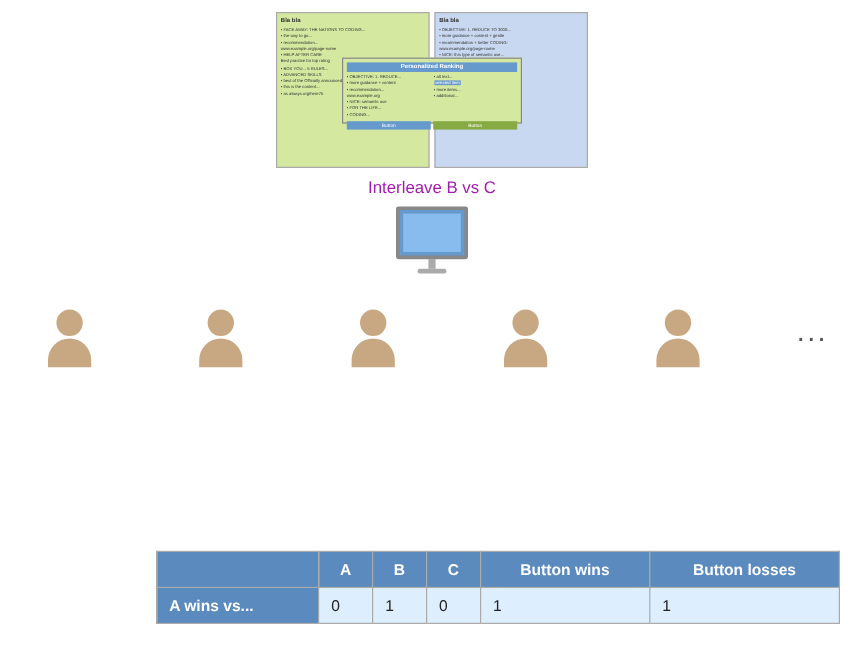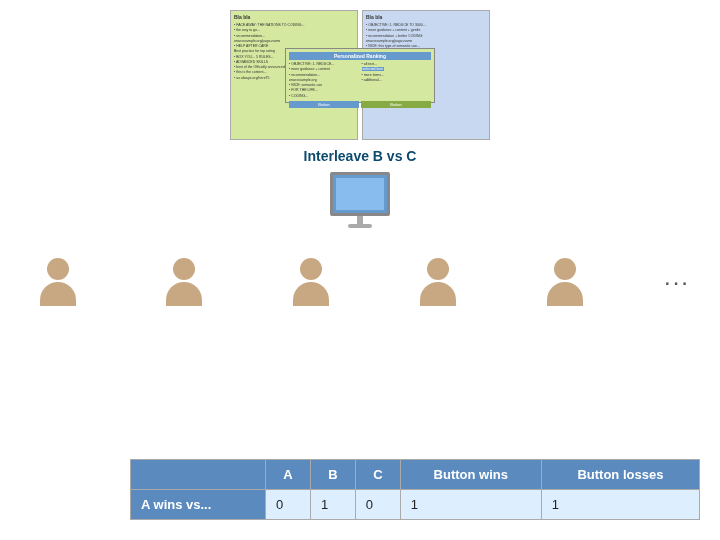--- a/index.html
+++ b/index.html
@@ -76,23 +76,22 @@
       line-height: 1.5;
     }
 
     
     .interleave-label {
       position: absolute;
       top: 148px;
       left: 50%;
       transform: translateX(-50%);
       font-size: 14px;
-      color: #0c4a6e;
+      color: #a21caf;
       white-space: nowrap;
-      font-weight: bold;
     }
 
     
     .monitor-container {
       position: absolute;
       top: 172px;
       left: 50%;
       transform: translateX(-50%);
       width: 70px;
       height: 65px;

